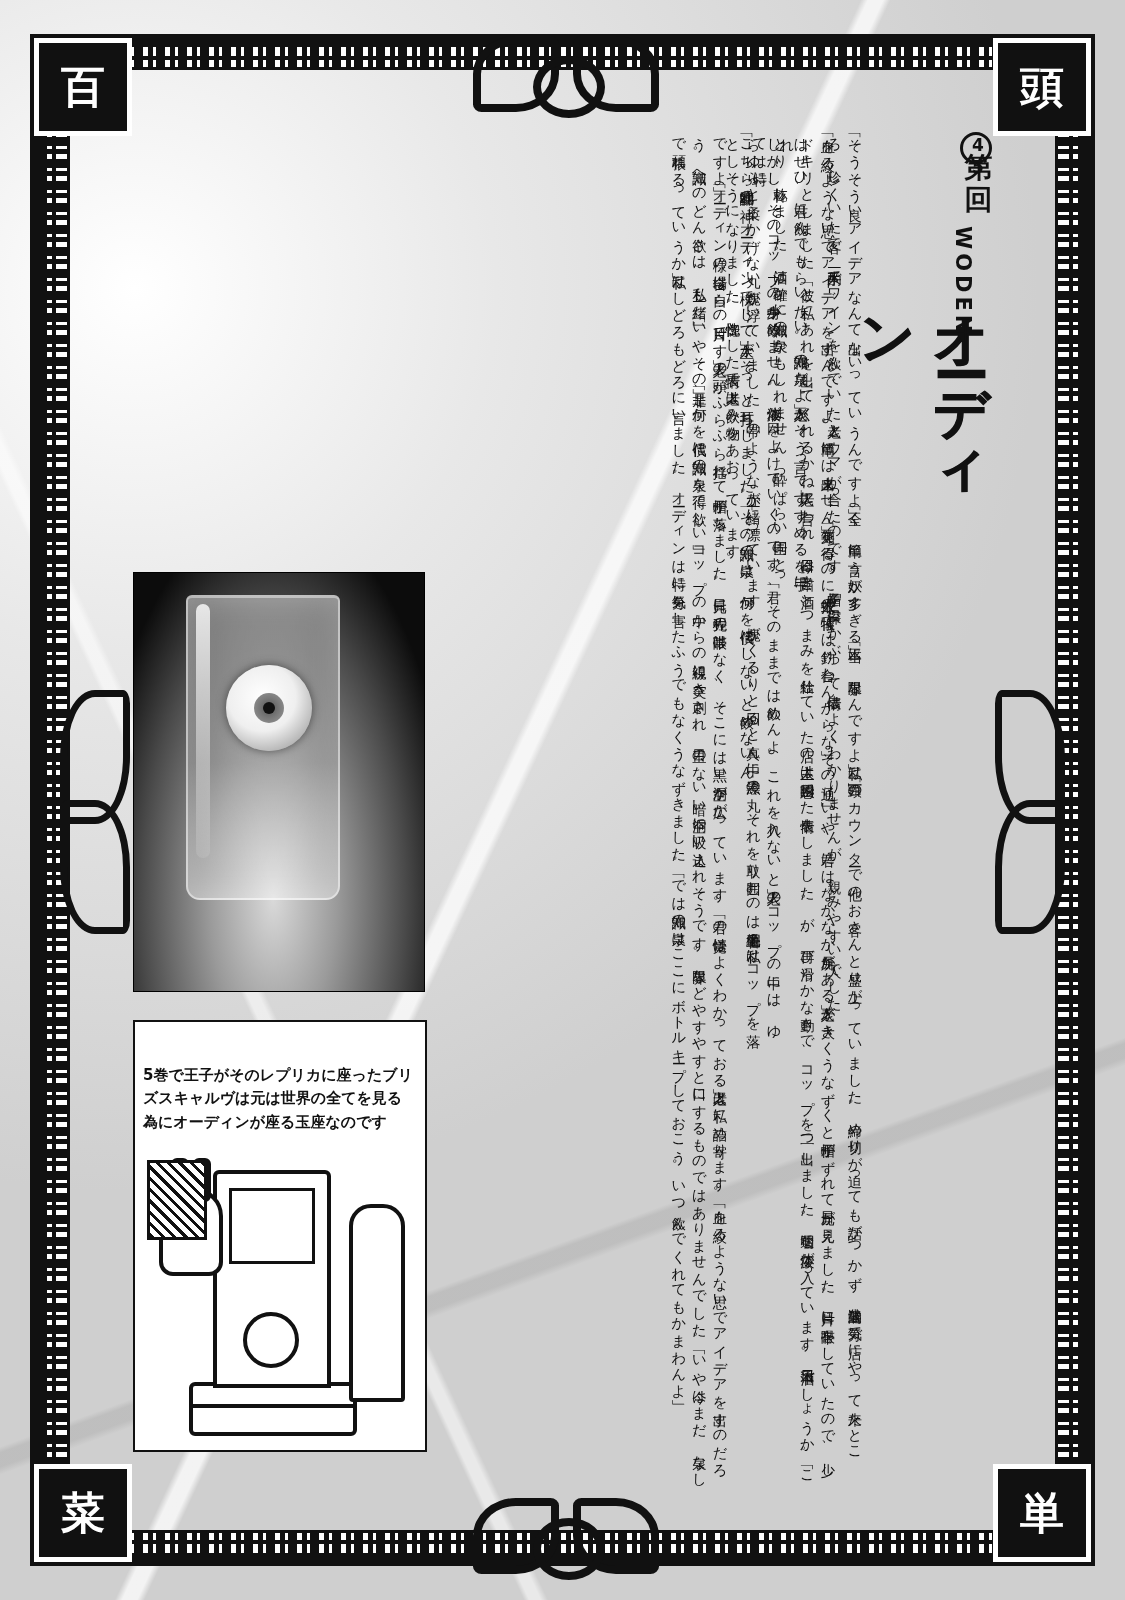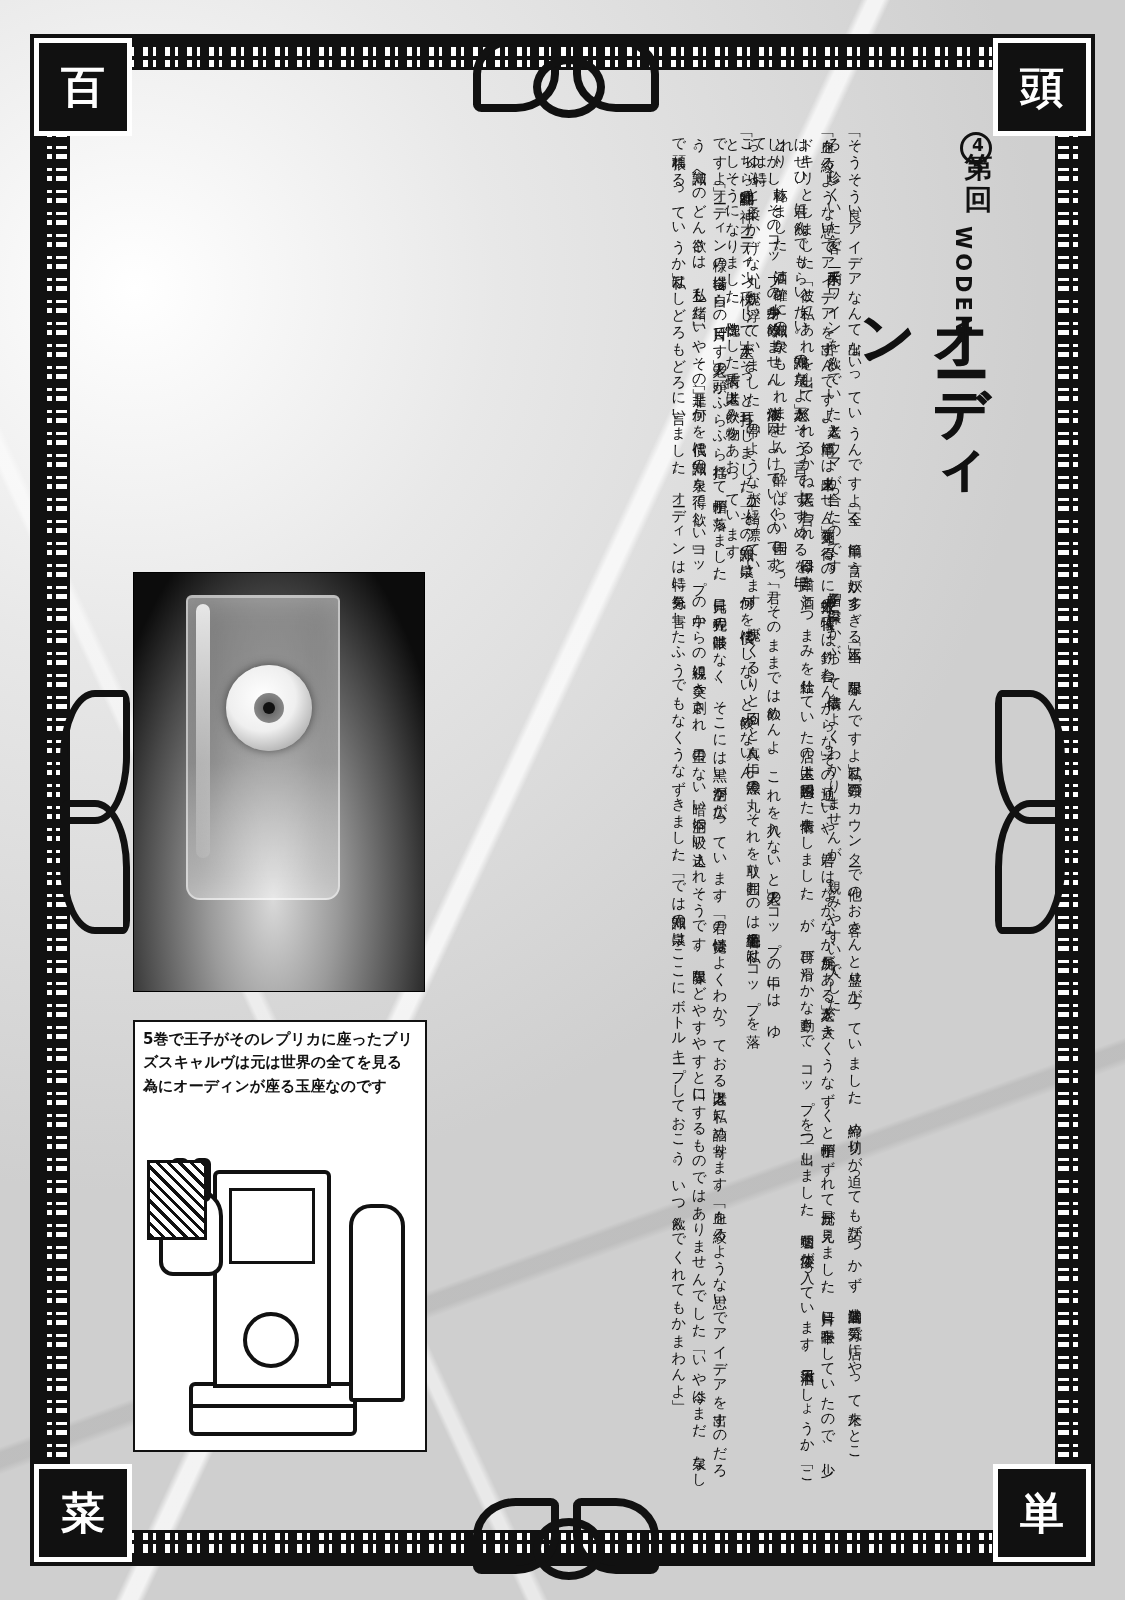--- a/index.html
+++ b/index.html
@@ -318,21 +318,21 @@
     <div class="hand"></div>
     <div class="glass"></div>
     <div class="eye">
       <div class="iris">
         <div class="pupil"></div>
       </div>
     </div>
   </div>
 
   <div class="note">
-    <div class="note-text vtext-none" style="writing-mode:horizontal-tb;">5巻で王子がそのレプリカに座ったブリズスキャルヴは元は世界の全てを見る為にオーディンが座る玉座なのです</div>
+    <div class="note-text vtext-none" style="writing-mode:horizontal-tb;margin-top:36px;">5巻で王子がそのレプリカに座ったブリズスキャルヴは元は世界の全てを見る為にオーディンが座る玉座なのです</div>
     <div class="illus">
       <div class="base"></div>
       <div class="throne"></div>
       <div class="rabbit"></div>
       <div class="person"></div>
       <div class="hatch"></div>
     </div>
   </div>
 
 </div>

